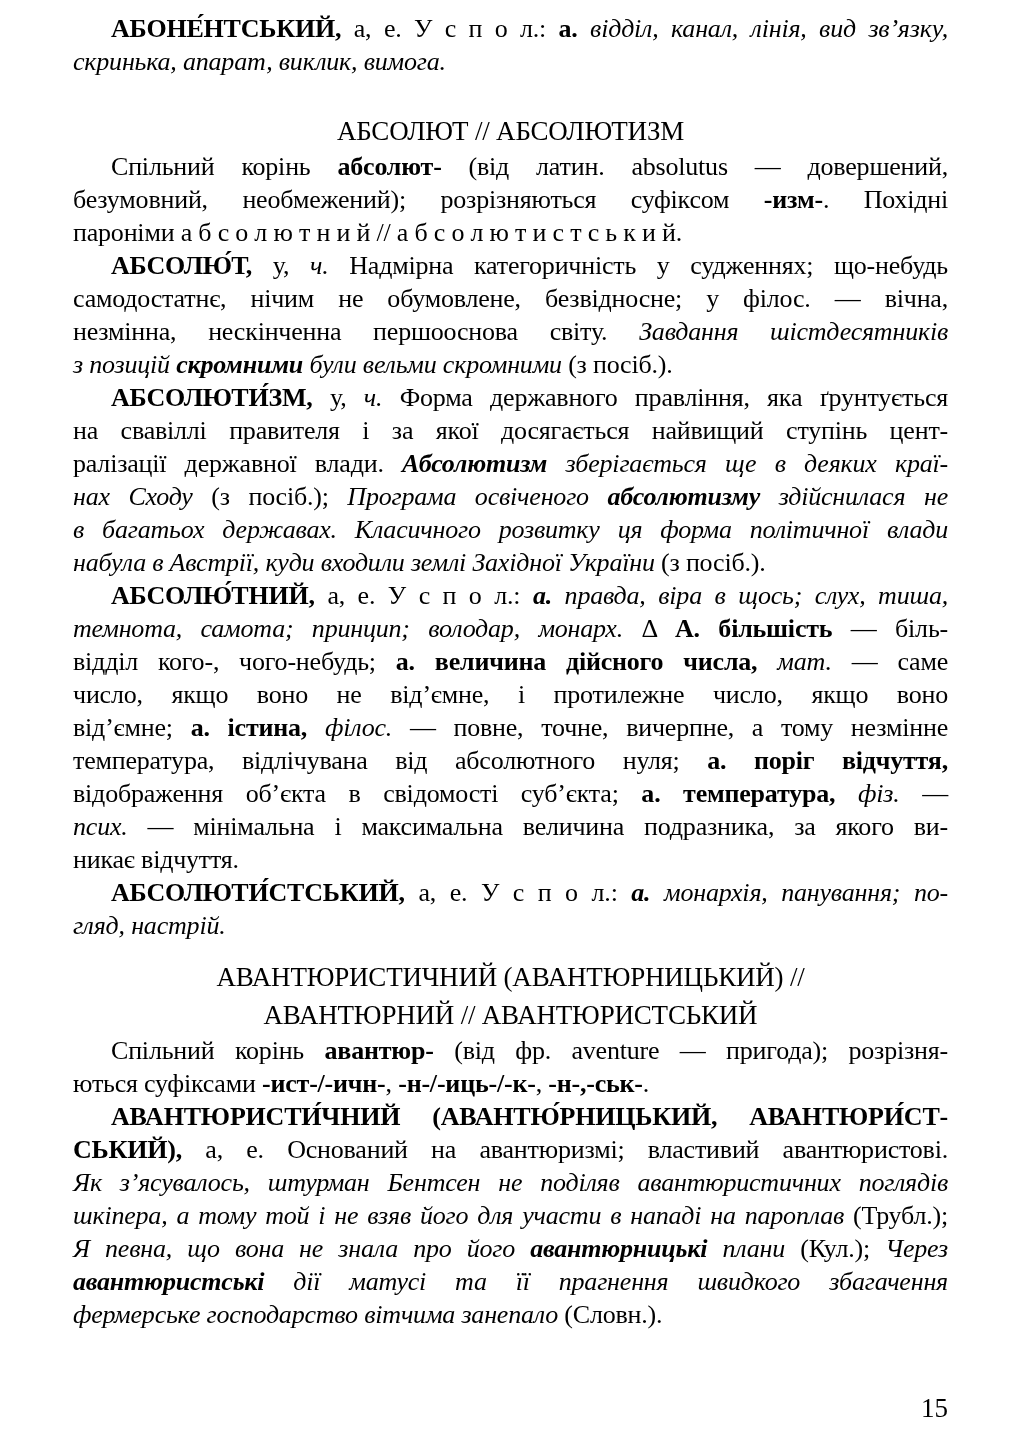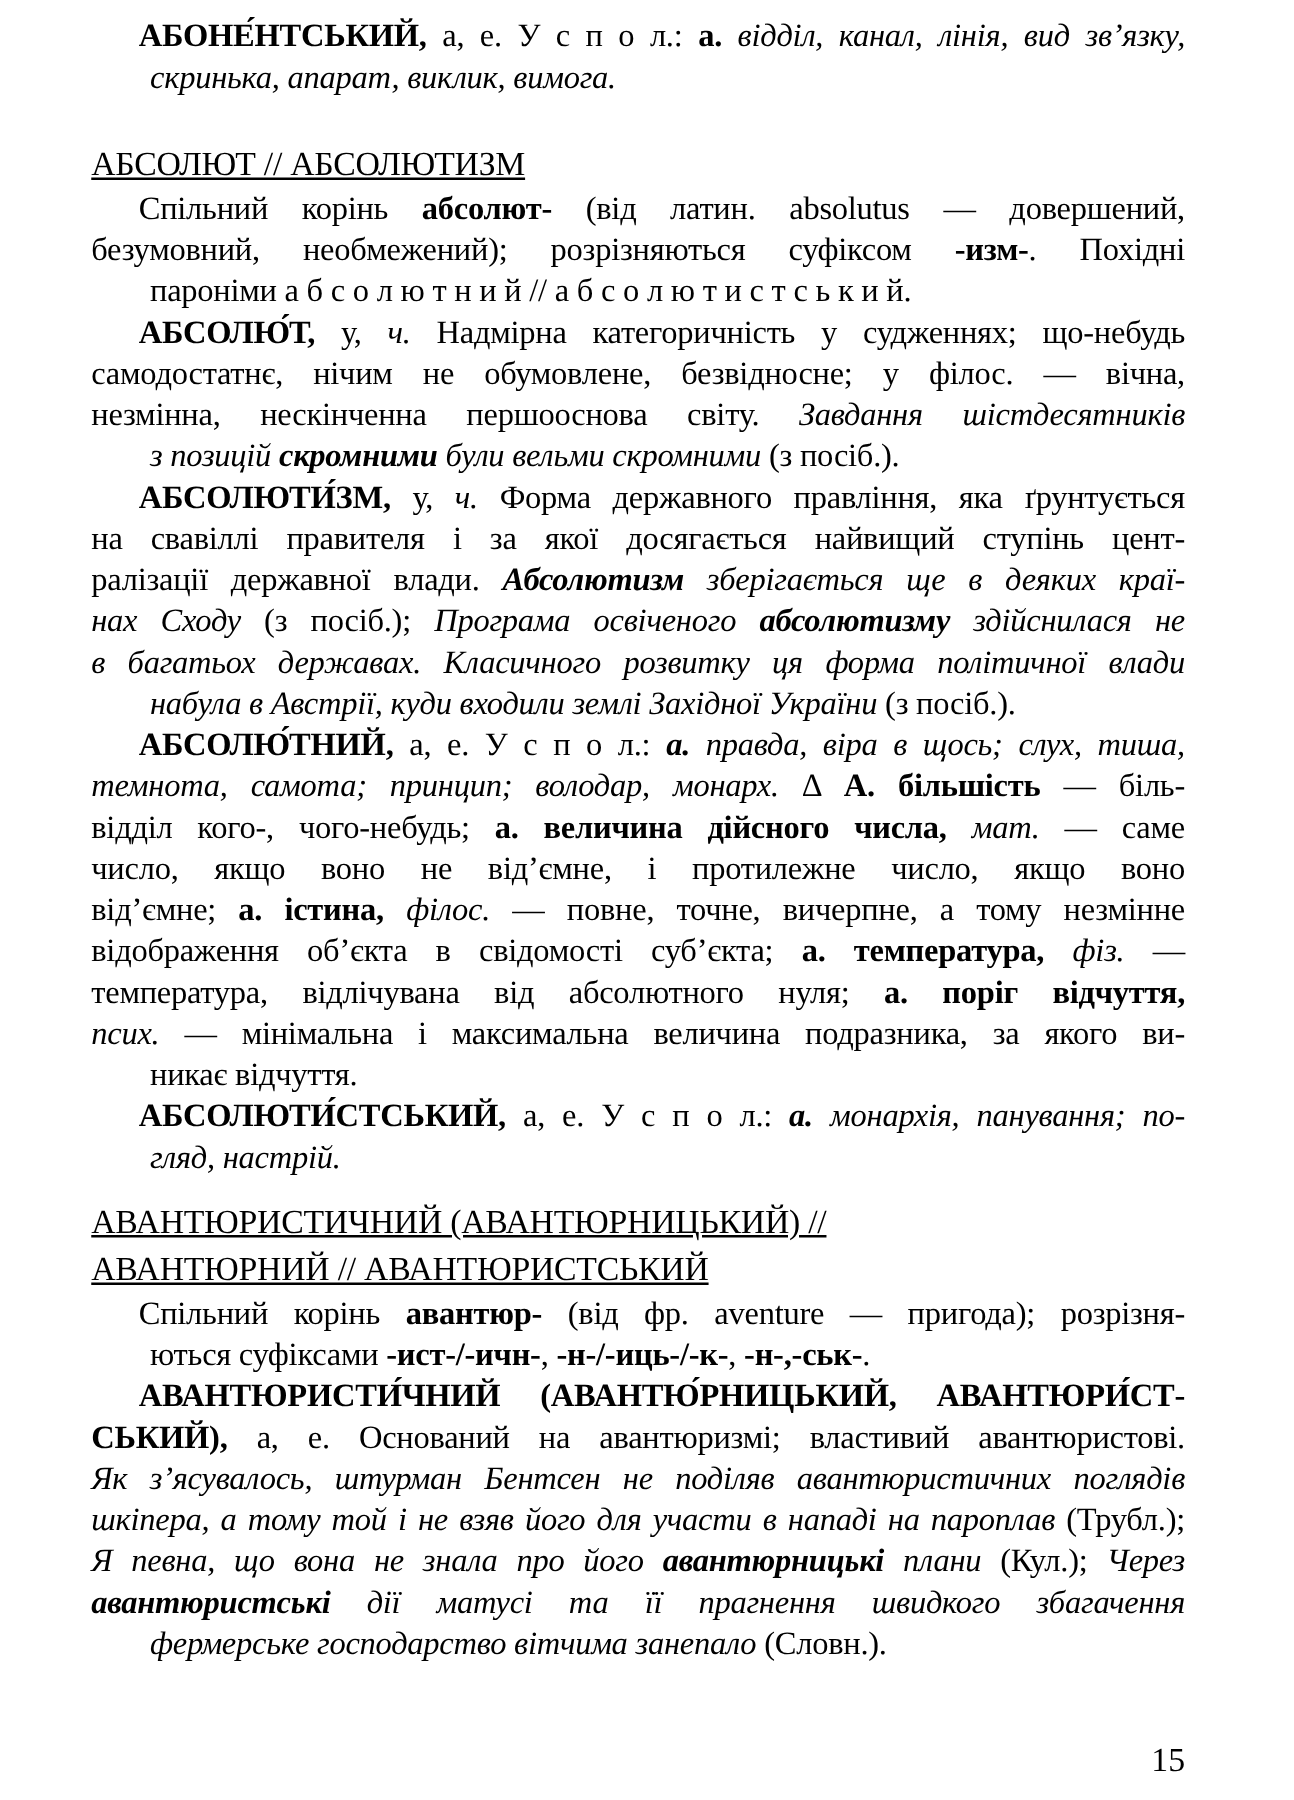--- a/index.html
+++ b/index.html
@@ -18,23 +18,23 @@
   }
   .block { margin: 0; }
   .line {
     font-size: 26px;
     line-height: 33px;
     text-align: justify;
     text-align-last: justify;
     letter-spacing: -0.2px;
     white-space: normal;
   }
-  .line.last { text-align-last: left; margin-left: 47px; }
+  .line.last { text-align-last: left; }
   .line.indent { text-indent: 38px; }
-  .heading { text-align: left; text-decoration: underline; }
+  .heading { text-align: center; }
   .hline {
     font-size: 27px;
     line-height: 38px;
     letter-spacing: -0.2px;
   }
   .r { font-weight: normal; font-style: normal; }
   .b { font-weight: bold; font-style: normal; }
   .i { font-style: italic; font-weight: normal; }
   .bi { font-weight: bold; font-style: italic; }
   .page-number {
@@ -75,22 +75,22 @@
       <div class="line"><span class="i">нах Сходу</span><span class="r"> (з посіб.); </span><span class="i">Програма освіченого </span><span class="bi">абсолютизму</span><span class="i"> здійснилася не</span></div>
       <div class="line"><span class="i">в багатьох державах. Класичного розвитку ця форма політичної влади</span></div>
       <div class="line last"><span class="i">набула в Австрії, куди входили землі Західної України</span><span class="r"> (з посіб.).</span></div>
     </div>
     <div class="block paragraph">
       <div class="line indent"><span class="b">АБСОЛЮ́ТНИЙ,</span><span class="r"> а, е. У  с п о л.: </span><span class="bi">а.</span><span class="i"> правда, віра в щось; слух, тиша,</span></div>
       <div class="line"><span class="i">темнота, самота; принцип; володар, монарх.</span><span class="r"> Δ </span><span class="b">А. більшість</span><span class="r"> — біль-</span></div>
       <div class="line"><span class="r">відділ кого-, чого-небудь; </span><span class="b">а. величина дійсного числа,</span><span class="i"> мат.</span><span class="r"> — саме</span></div>
       <div class="line"><span class="r">число, якщо воно не від’ємне, і протилежне число, якщо воно</span></div>
       <div class="line"><span class="r">від’ємне; </span><span class="b">а. істина,</span><span class="i"> філос.</span><span class="r"> — повне, точне, вичерпне, а тому незмінне</span></div>
+      <div class="line"><span class="r">температура, відлічувана від абсолютного нуля; </span><span class="b">а. поріг відчуття,</span></div>
       <div class="line"><span class="r">відображення об’єкта в свідомості суб’єкта; </span><span class="b">а. температура,</span><span class="i"> фіз.</span><span class="r"> —</span></div>
-      <div class="line"><span class="r">температура, відлічувана від абсолютного нуля; </span><span class="b">а. поріг відчуття,</span></div>
       <div class="line"><span class="i">псих.</span><span class="r"> — мінімальна і максимальна величина подразника, за якого ви-</span></div>
       <div class="line last"><span class="r">никає відчуття.</span></div>
     </div>
     <div class="block paragraph">
       <div class="line indent"><span class="b">АБСОЛЮТИ́СТСЬКИЙ,</span><span class="r"> а, е. У  с п о л.: </span><span class="bi">а.</span><span class="i"> монархія, панування; по-</span></div>
       <div class="line last"><span class="i">гляд, настрій.</span></div>
     </div>
     <div class="block heading" style="margin-top: 16px;">
       <div class="hline">АВАНТЮРИСТИЧНИЙ (АВАНТЮРНИЦЬКИЙ) //</div>
       <div class="hline">АВАНТЮРНИЙ // АВАНТЮРИСТСЬКИЙ</div>

